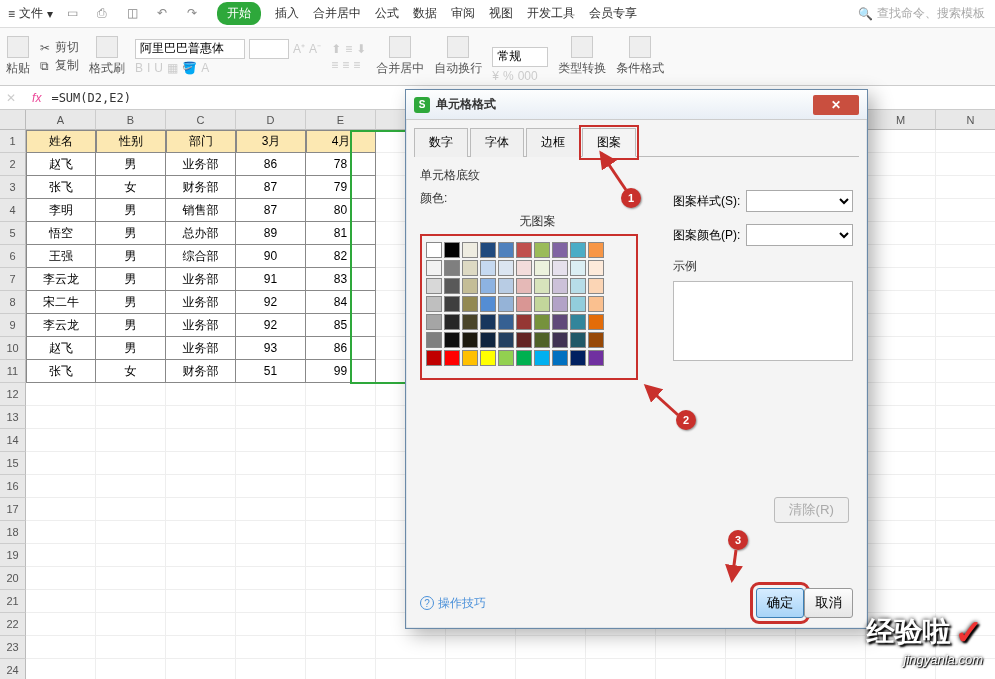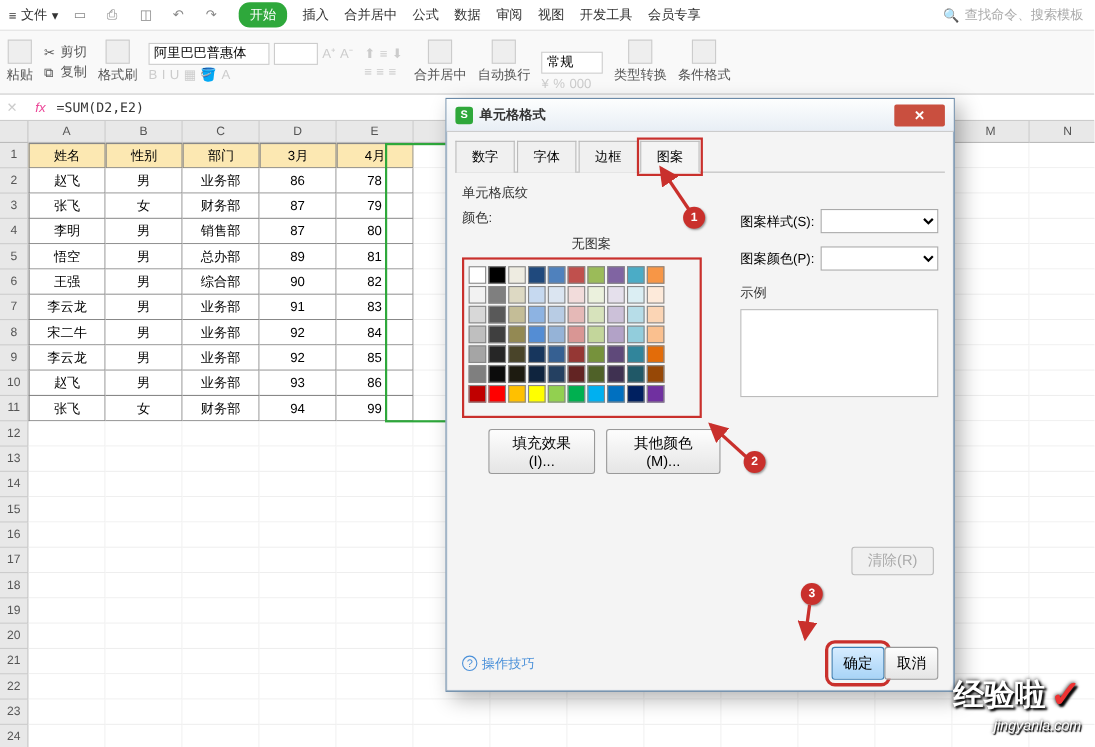--- a/index.html
+++ b/index.html
@@ -401,21 +401,21 @@
           <div class="cell" style="border-top: none; border-right: 1px solid rgb(238, 238, 238); border-bottom: 1px solid rgb(238, 238, 238); border-left: none; border-image: initial; background: rgb(255, 255, 255);"></div>
           <div class="cell" style="border-top: none; border-right: 1px solid rgb(238, 238, 238); border-bottom: 1px solid rgb(238, 238, 238); border-left: none; border-image: initial; background: rgb(255, 255, 255);"></div>
           <div class="cell" style="border-top: none; border-right: 1px solid rgb(238, 238, 238); border-bottom: 1px solid rgb(238, 238, 238); border-left: none; border-image: initial; background: rgb(255, 255, 255);"></div>
           <div class="cell" style="border-top: none; border-right: 1px solid rgb(238, 238, 238); border-bottom: 1px solid rgb(238, 238, 238); border-left: none; border-image: initial; background: rgb(255, 255, 255);"></div>
           <div class="cell" style="border-top: none; border-right: 1px solid rgb(238, 238, 238); border-bottom: 1px solid rgb(238, 238, 238); border-left: none; border-image: initial; background: rgb(255, 255, 255);"></div>
         </div>
         <div class="datarow data">
           <div class="cell">张飞</div>
           <div class="cell">女</div>
           <div class="cell">财务部</div>
-          <div class="cell">94</div>
+          <div class="cell">51</div>
           <div class="cell">99</div>
           <div class="cell" style="border-top: none; border-right: 1px solid rgb(238, 238, 238); border-bottom: 1px solid rgb(238, 238, 238); border-left: none; border-image: initial; background: rgb(255, 255, 255);"></div>
           <div class="cell" style="border-top: none; border-right: 1px solid rgb(238, 238, 238); border-bottom: 1px solid rgb(238, 238, 238); border-left: none; border-image: initial; background: rgb(255, 255, 255);"></div>
           <div class="cell" style="border-top: none; border-right: 1px solid rgb(238, 238, 238); border-bottom: 1px solid rgb(238, 238, 238); border-left: none; border-image: initial; background: rgb(255, 255, 255);"></div>
           <div class="cell" style="border-top: none; border-right: 1px solid rgb(238, 238, 238); border-bottom: 1px solid rgb(238, 238, 238); border-left: none; border-image: initial; background: rgb(255, 255, 255);"></div>
           <div class="cell" style="border-top: none; border-right: 1px solid rgb(238, 238, 238); border-bottom: 1px solid rgb(238, 238, 238); border-left: none; border-image: initial; background: rgb(255, 255, 255);"></div>
           <div class="cell" style="border-top: none; border-right: 1px solid rgb(238, 238, 238); border-bottom: 1px solid rgb(238, 238, 238); border-left: none; border-image: initial; background: rgb(255, 255, 255);"></div>
           <div class="cell" style="border-top: none; border-right: 1px solid rgb(238, 238, 238); border-bottom: 1px solid rgb(238, 238, 238); border-left: none; border-image: initial; background: rgb(255, 255, 255);"></div>
           <div class="cell" style="border-top: none; border-right: 1px solid rgb(238, 238, 238); border-bottom: 1px solid rgb(238, 238, 238); border-left: none; border-image: initial; background: rgb(255, 255, 255);"></div>
           <div class="cell" style="border-top: none; border-right: 1px solid rgb(238, 238, 238); border-bottom: 1px solid rgb(238, 238, 238); border-left: none; border-image: initial; background: rgb(255, 255, 255);"></div>
@@ -730,24 +730,20 @@
               <div class="swatch" style="background: rgb(255, 192, 0);"></div>
               <div class="swatch" style="background: rgb(255, 255, 0);"></div>
               <div class="swatch" style="background: rgb(146, 208, 80);"></div>
               <div class="swatch" style="background: rgb(0, 176, 80);"></div>
               <div class="swatch" style="background: rgb(0, 176, 240);"></div>
               <div class="swatch" style="background: rgb(0, 112, 192);"></div>
               <div class="swatch" style="background: rgb(0, 32, 96);"></div>
               <div class="swatch" style="background: rgb(112, 48, 160);"></div>
             </div>
           </div>
-        <div class="dlg-buttons-mid">
-          <button>填充效果(I)...</button>
-          <button>其他颜色(M)...</button>
-        </div>
       </div>
       <div class="right-col">
         <div class="frow">
           <span>图案样式(S):</span>
           <select></select>
         </div>
         <div class="frow">
           <span>图案颜色(P):</span>
           <select></select>
         </div>

